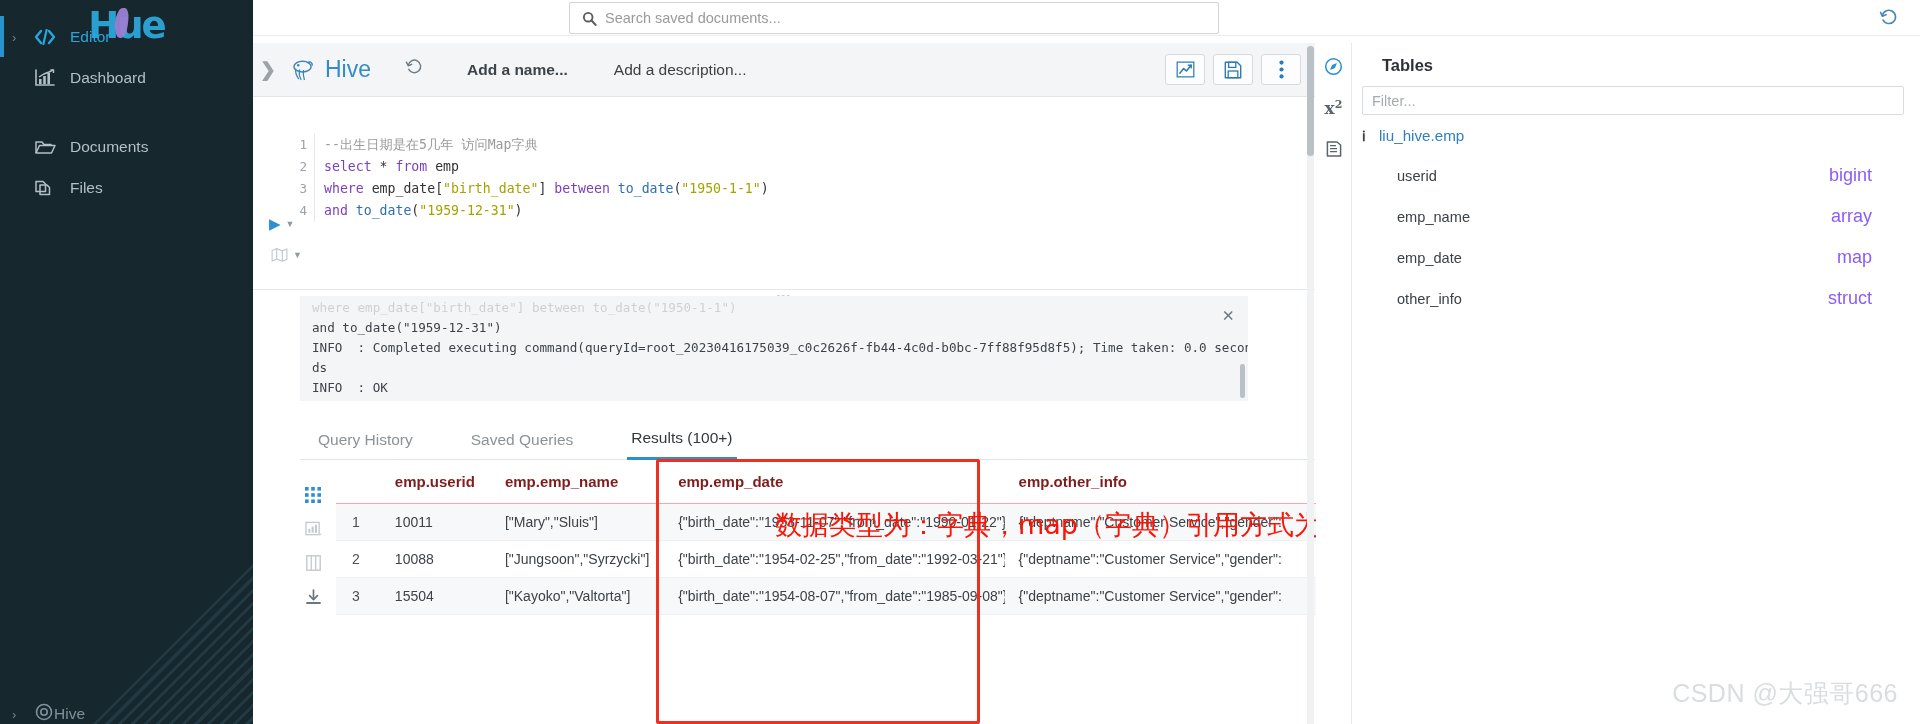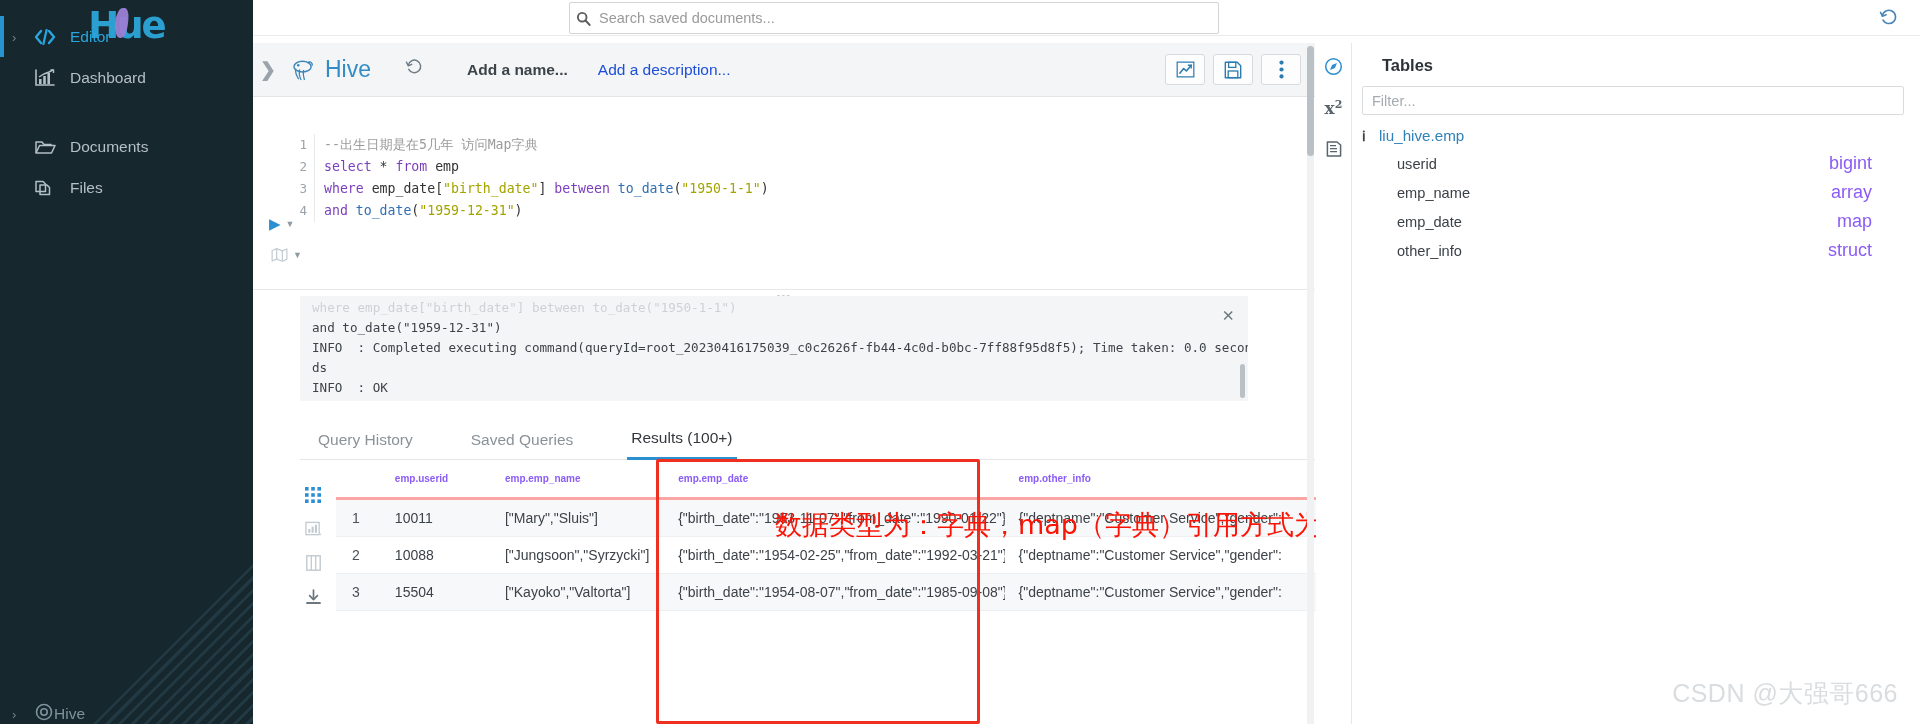--- a/index.html
+++ b/index.html
@@ -83,21 +83,21 @@
     width: 1667px; height: 36px;
     background: #ffffff;
     border-bottom: 1px solid #ebebeb;
   }
   #search-wrap {
     position: absolute; left: 316px; top: 2px;
     width: 650px; height: 32px;
     border: 1px solid #d4d4d4;
     border-radius: 2px;
     display: flex; align-items: center;
-    padding: 0 6px;
+    padding: 0 12px;
     background: #fff;
   }
   #search-wrap .sico { color: #5c5c5c; font-size: 15px; margin-right: 8px; display:flex; }
   #search-input {
     border: none; outline: none; flex: 1;
     font-size: 14.5px; color: #333;
     font-family: "Liberation Sans", sans-serif;
     background: transparent;
   }
   #search-input::placeholder { color: #9a9a9a; }
@@ -122,21 +122,21 @@
   .hive-logo { margin-left: 10px; display: flex; align-items: center; }
   .hive-title {
     font-size: 23px; color: #338cc4; margin-left: 9px; font-weight: 400;
   }
   .hdr-hist { margin-left: 34px; color: #6d7b85; font-size: 18px; cursor: pointer; }
   .hdr-name {
     margin-left: 44px; font-size: 15.5px; font-weight: 700; color: #3c4349;
     cursor: pointer;
   }
   .hdr-desc {
-    margin-left: 30px; font-size: 15.5px; color: #1d4ed8; cursor: pointer;
+    margin-left: 46px; font-size: 15.5px; color: #404040; cursor: pointer;
   }
   #hdr-btns {
     position: absolute; right: 14px; top: 11px;
     display: flex; gap: 8px;
   }
   .hdr-btn {
     width: 40px; height: 31px;
     border: 1px solid #d6dade; border-radius: 3px;
     background: #fdfdfd;
     display: flex; align-items: center; justify-content: center;
@@ -260,23 +260,23 @@
   #res-tools .rt.dk { color: #6d767d; }
 
   #res-table {
     position: absolute; left: 336px; top: 460px;
     width: 985px; height: 264px;
     font-size: 14.5px;
     overflow: hidden;
   }
   table { border-collapse: collapse; table-layout: fixed; width: 1005px; }
   th {
-    text-align: left; font-weight: 700; color: #8b5cf6;
-    padding: 13px 10px 13px 14px; font-size: 10px;
-    border-bottom: 3px solid #fca5a5;
+    text-align: left; font-weight: 700; color: #7f1d1d;
+    padding: 13px 10px 13px 14px; font-size: 15px;
+    border-bottom: 1px solid #fca5a5;
     background: #fff;
   }
   td {
     padding: 10px 10px 10px 14px; color: #3c4247;
     border-bottom: 1px solid #edeff0;
     white-space: nowrap; overflow: hidden;
     font-size: 14px;
   }
   tr.alt td { background: #f7f8f9; }
   td.rn { color: #4a5158; padding-left: 16px; }
@@ -333,21 +333,21 @@
   }
   #assist-filter::placeholder { color: #a5abb0; }
   .tbl-row {
     display: flex; align-items: center;
     margin-top: 11px; font-size: 15.2px; color: #2e81ba;
     cursor: pointer;
   }
   .tbl-row .ii { color: #3a4247; font-weight: 700; font-size: 14px; width: 17px; font-family: "DejaVu Serif", serif;}
   .col-row {
     display: flex; align-items: center; justify-content: space-between;
-    margin-top: 8px; padding-left: 35px; padding-right: 32px;
+    margin-top: 20px; padding-left: 35px; padding-right: 32px;
     font-size: 14.6px; color: #3b4147; cursor: pointer;
   }
   .col-row .ctype { color: #8b5cf6; font-size: 18px; }
 
   
   #watermark {
     position: absolute; right: 22px; bottom: 14px;
     color: #d9dde0; font-size: 25px;
     font-family: "Liberation Sans", sans-serif;
     letter-spacing: .5px;

